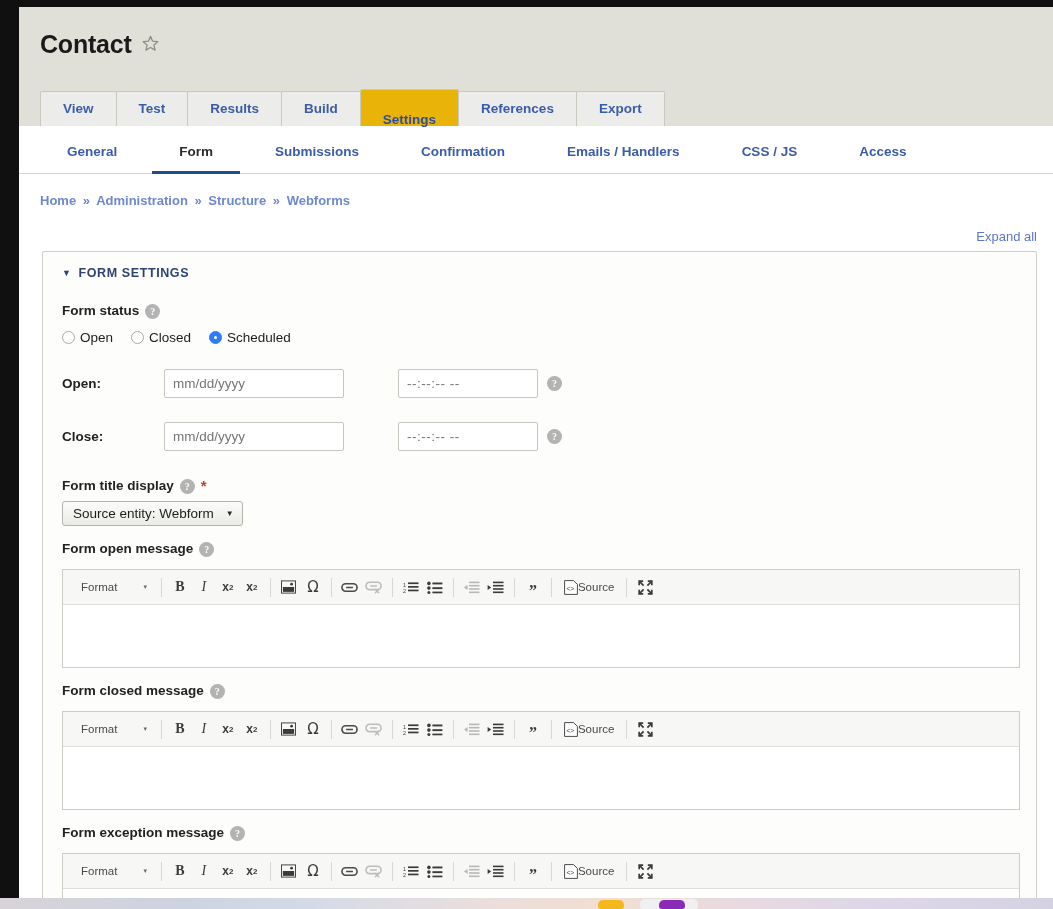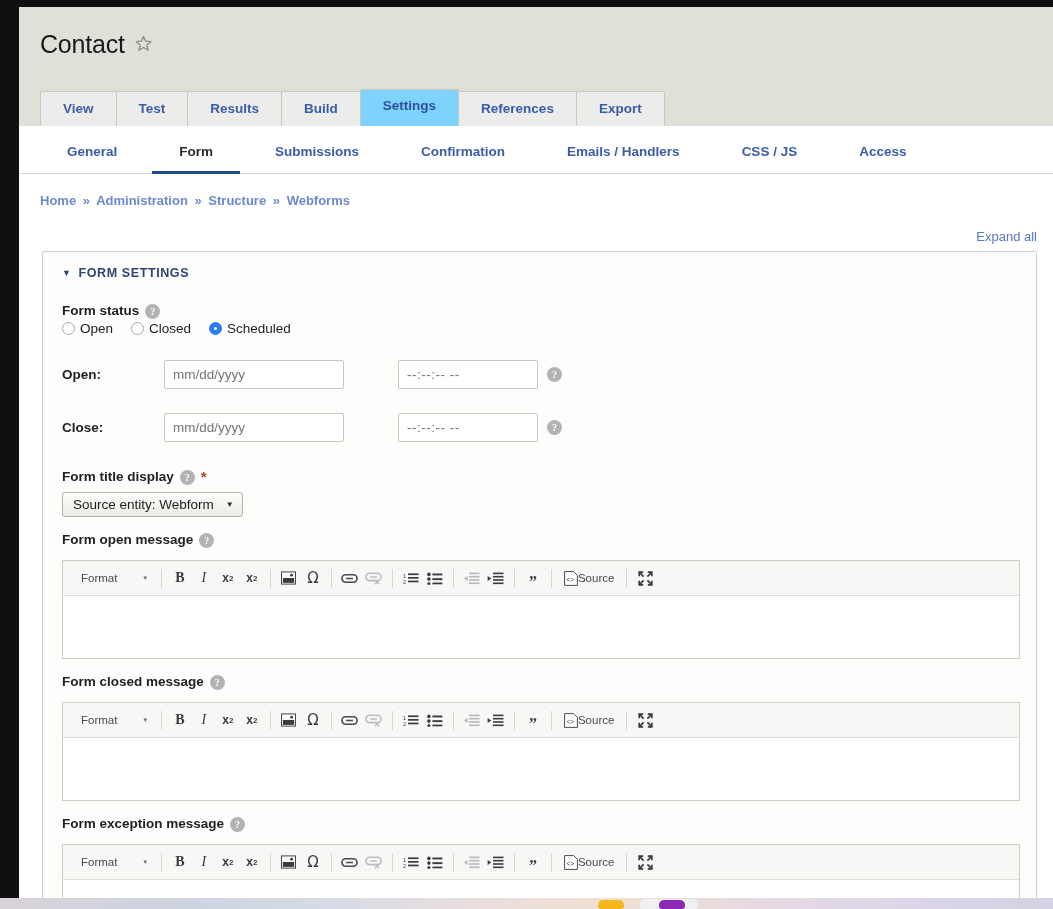--- a/index.html
+++ b/index.html
@@ -49,21 +49,21 @@
   }
 
   #page-title-wrap {
     display: flex;
     align-items: center;
     gap: 9px;
     padding: 24px 0 0 21px;
   }
   #page-title {
     font-size: 25px;
-    font-weight: normal;
+    font-weight: bold;
     color: #1a1a1a;
     letter-spacing: -0.2px;
     line-height: 1;
   }
   #star-icon { display: block; margin-top: 3px; }
 
   
   #primary-tabs {
     position: absolute;
     left: 21px;
@@ -80,27 +80,27 @@
     font-size: 13.5px;
     font-weight: bold;
     padding: 8px 22px 8px;
     margin-right: -1px;
     line-height: 17px;
     white-space: nowrap;
     border-radius: 2px 2px 0 0;
     height: 35px;
   }
   .ptab.active {
-    background: #7dd3fc;
+    background: #eab308;
     color: #2d4f9e;
     border-color: #c9c9c0;
     position: relative;
     z-index: 3;
     height: 37px;
-    padding-top: 7px;
+    padding-top: 21px;
   }
 
   
   #secondary-tabs {
     display: flex;
     align-items: flex-end;
     gap: 8px;
     padding: 14px 0 0 21px;
     border-bottom: 1px solid #d6d6d0;
     background: #ffffff;
@@ -185,21 +185,21 @@
     background: #b3b3b3;
     color: #ffffff;
     font-size: 10px;
     font-weight: bold;
     text-align: center;
     line-height: 15px;
     font-family: "Liberation Serif", serif;
   }
 
   
-  .radios { display: flex; align-items: flex-end; gap: 0; margin-top: 1px; }
+  .radios { display: flex; align-items: flex-end; gap: 0; margin-top: 10px; }
   .radio-opt { display: flex; align-items: center; gap: 5px; margin-right: 18px; }
   .rdo {
     width: 13px; height: 13px;
     border-radius: 50%;
     border: 1px solid #a9a9a9;
     background: #ffffff;
     display: inline-block;
     position: relative;
     flex: none;
   }

